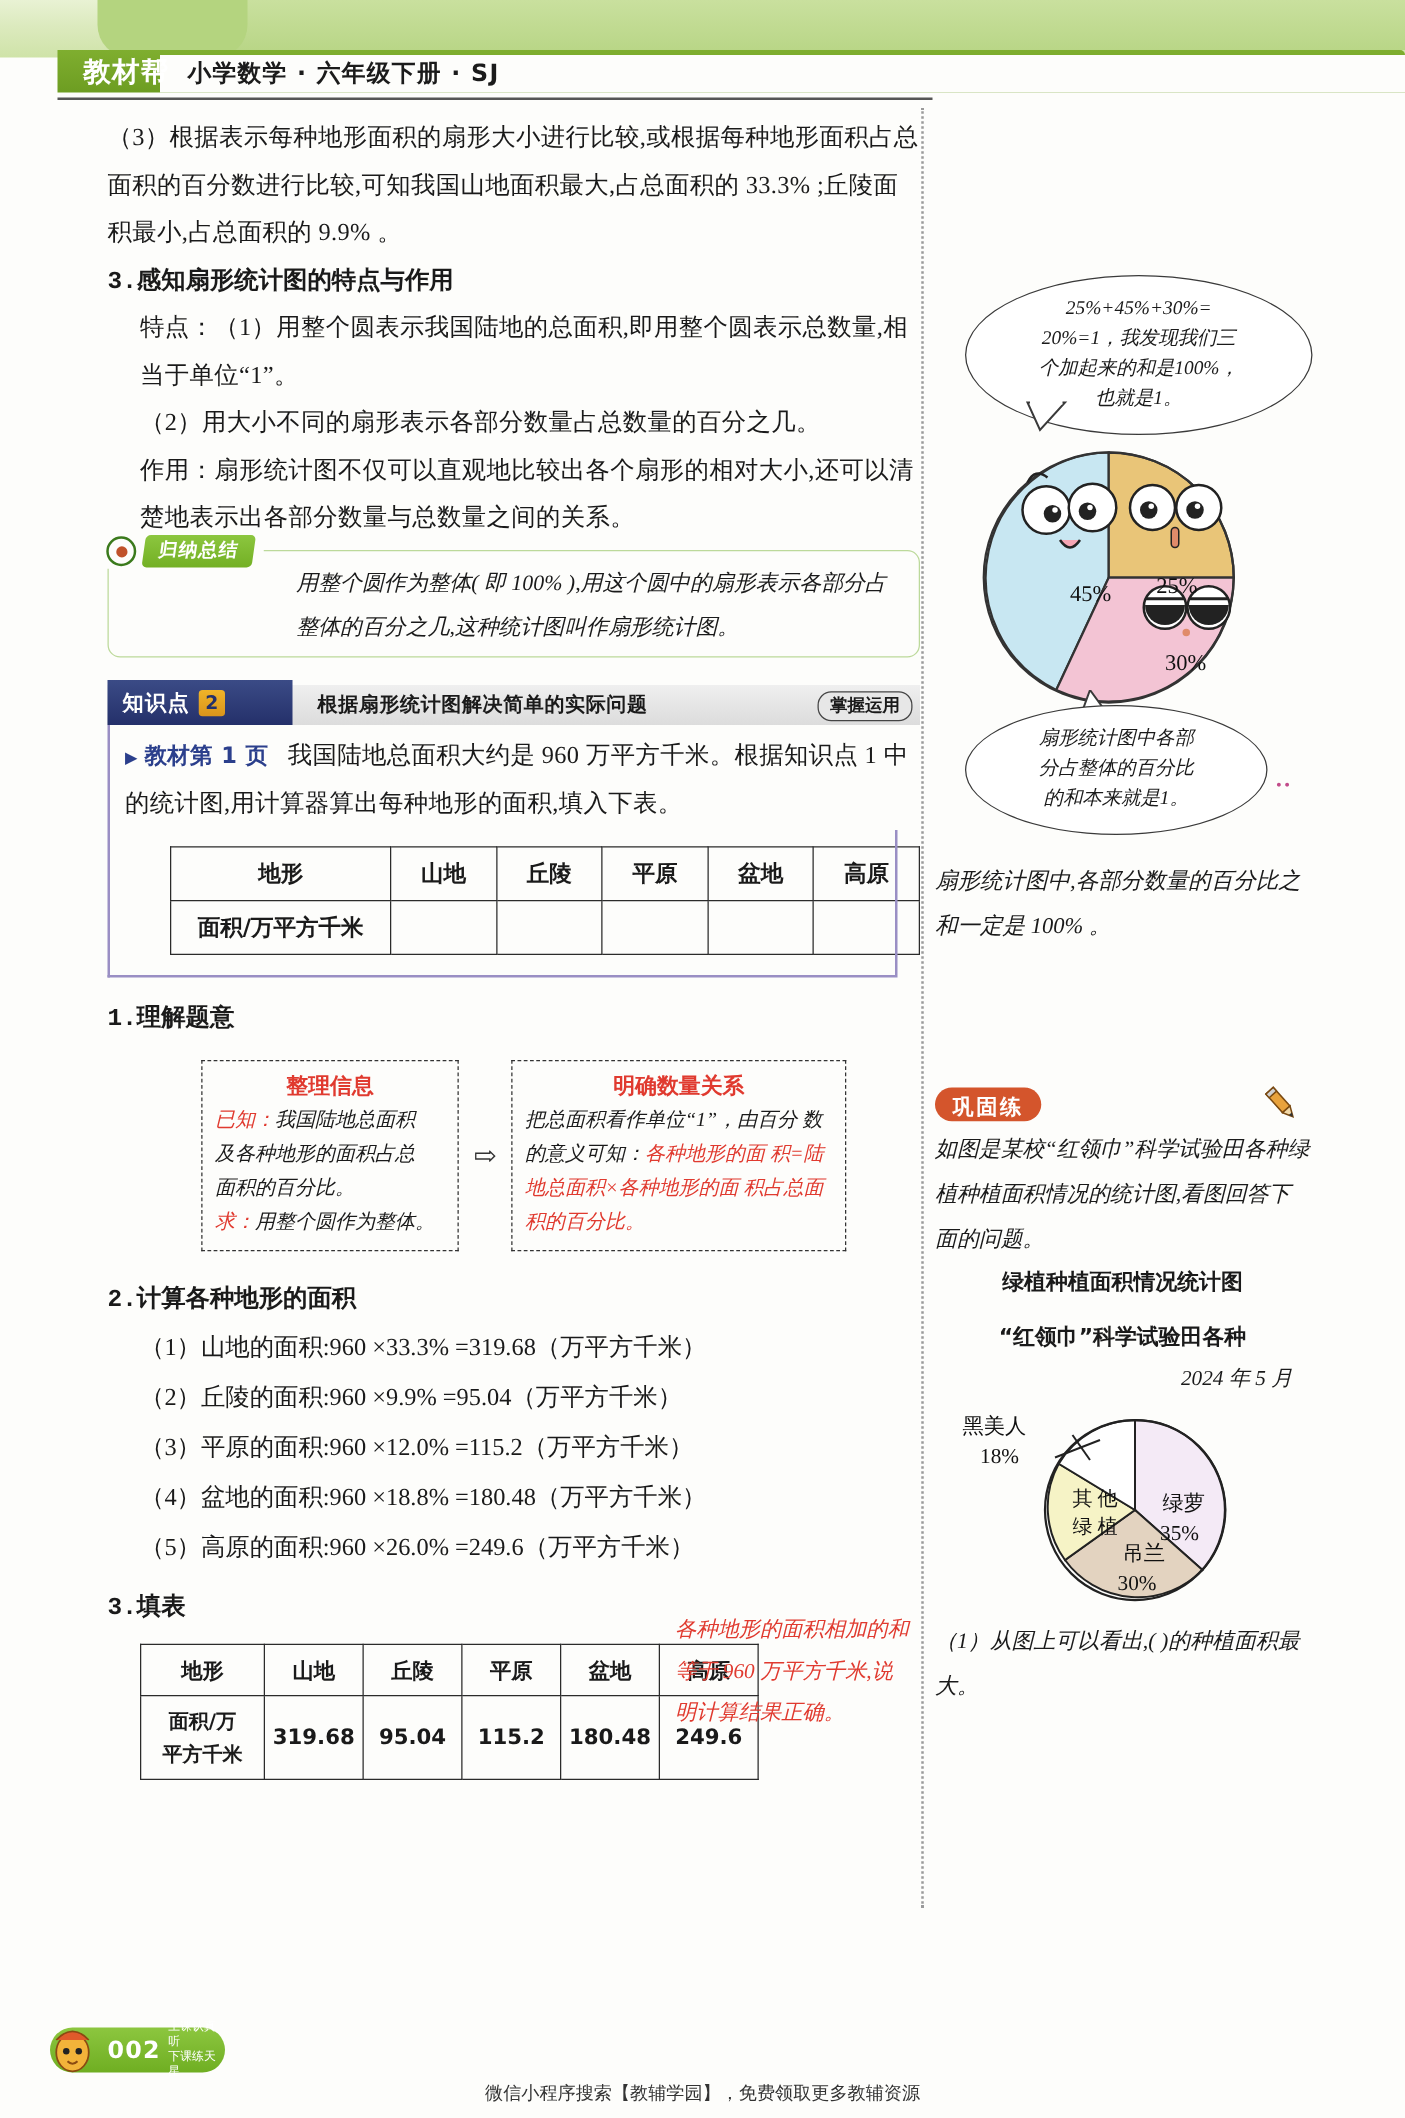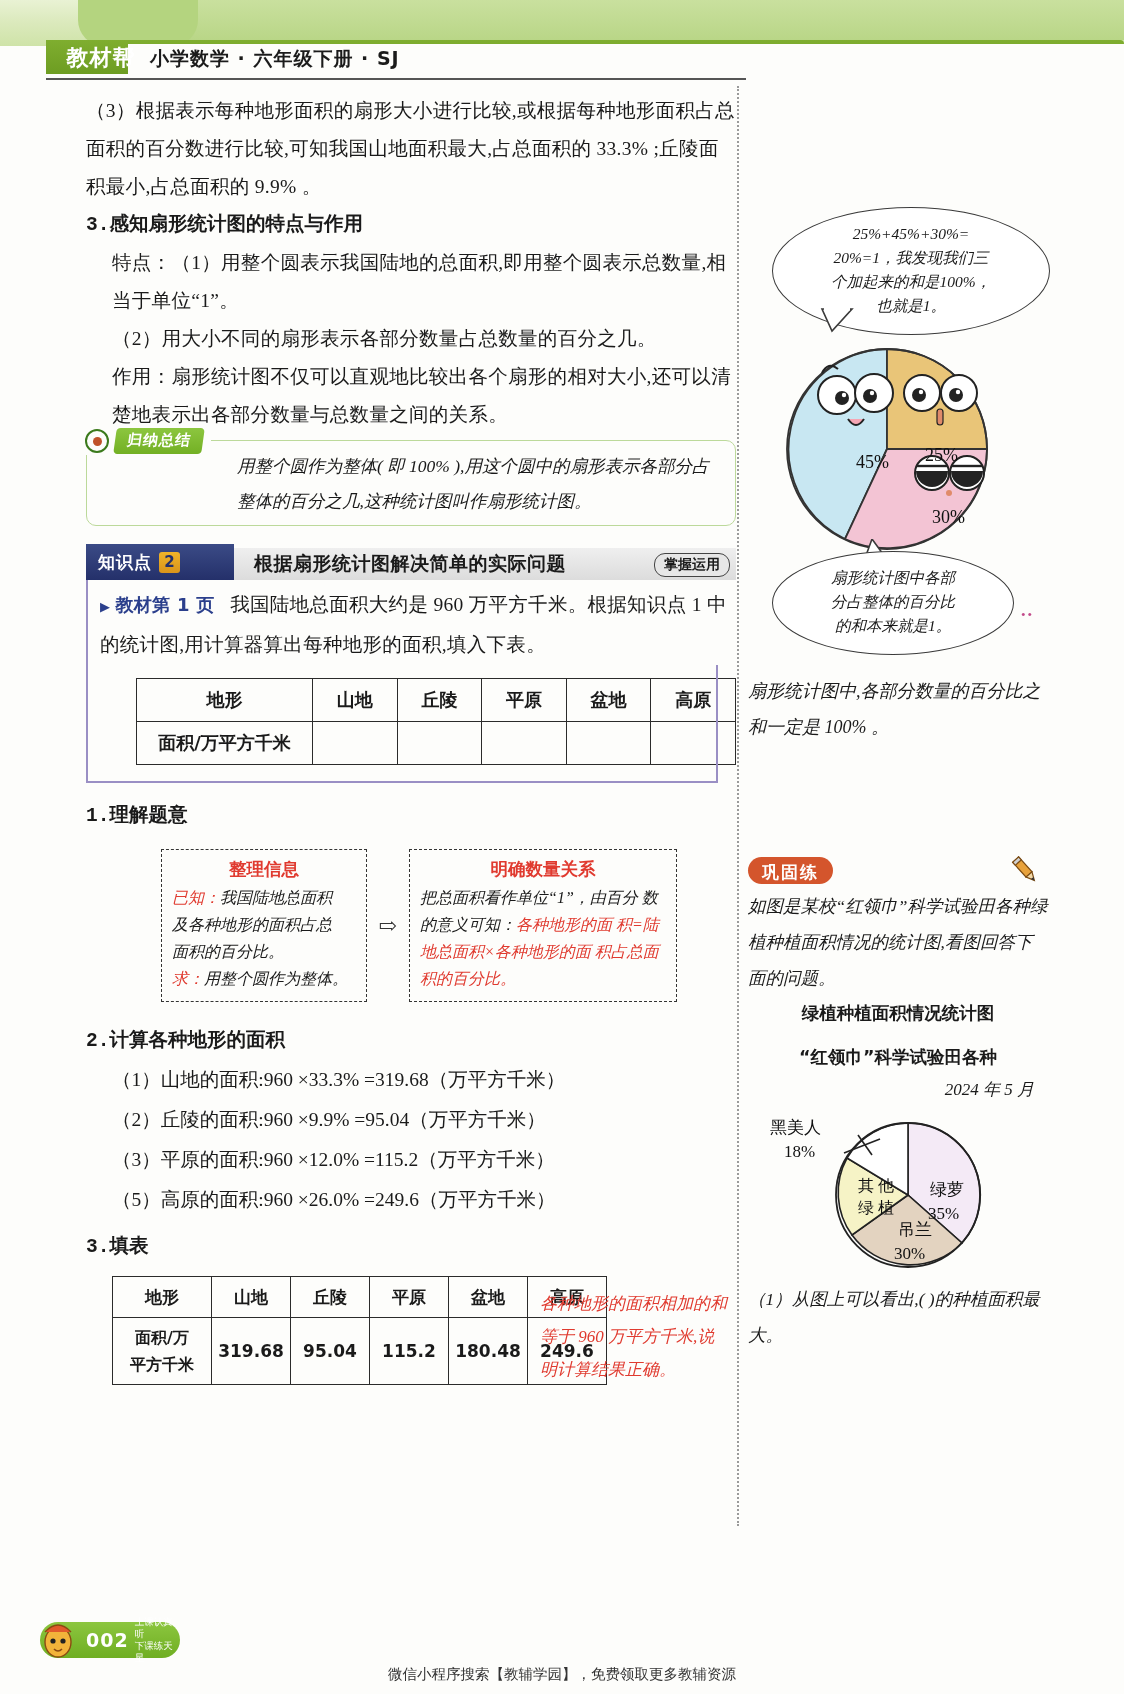--- a/index.html
+++ b/index.html
@@ -58,21 +58,21 @@
     background:linear-gradient(180deg,#efefef 0%,#dcdcdc 100%);}
   .kp-left{position:absolute;left:0;top:-4px;height:36px;min-width:148px;
     background:linear-gradient(180deg,#3b4b86 0%,#24306a 100%);
     display:flex;align-items:center;gap:7px;padding:0 12px;box-sizing:border-box;}
   .kp-left .t{color:#fff;font-weight:bold;font-size:17px;letter-spacing:1px;
     font-family:"DejaVu Sans","Liberation Sans",sans-serif;}
   .kp-num{width:21px;height:21px;background:linear-gradient(180deg,#f0b429 0%,#d9941b 100%);
     color:#23306a;font-weight:bold;font-size:15px;display:flex;align-items:center;justify-content:center;
     border-radius:3px;font-family:"DejaVu Sans","Liberation Sans",sans-serif;}
   .kp-title{position:absolute;left:168px;top:0;height:32px;display:flex;align-items:center;
-    font-size:19px;font-weight:bold;letter-spacing:.5px;
+    font-size:16px;font-weight:bold;letter-spacing:.5px;
     font-family:"DejaVu Sans","Liberation Sans",sans-serif;}
   .kp-badge{position:absolute;right:6px;top:5px;height:22px;padding:0 9px;border:1.2px solid #444;
     border-radius:11px;display:flex;align-items:center;font-size:14px;font-weight:bold;background:#e7e7e7;
     font-family:"DejaVu Sans","Liberation Sans",sans-serif;}
 
   
   .probwrap{position:relative;border-left:2.5px solid #9a8fc4;padding:4px 0 10px 12px;}
   .probwrap:after{content:"";position:absolute;left:-2.5px;bottom:0;width:630px;height:2.5px;background:#9a8fc4;}
   .probwrap:before{content:"";position:absolute;right:18px;bottom:0;width:2.5px;height:118px;background:#9a8fc4;}
   .src{color:#2b3f8c;font-weight:bold;font-size:18px;
@@ -101,21 +101,21 @@
   table.tbl2 td{border:1.4px solid #2b2b2b;text-align:center;font-size:17px;height:38px;
     font-family:"DejaVu Sans","Liberation Sans",sans-serif;font-weight:bold;}
   table.tbl2 td.h0{width:96px;}
   table.tbl2 td.hx{width:76px;}
   table.tbl2 td.r0{width:96px;height:64px;line-height:27px;font-size:16px;}
 
   .note-red{position:absolute;left:540px;top:1287px;width:190px;color:#e03a2f;font-size:17px;
     line-height:33px;font-style:italic;}
 
   
-  .rightcol{position:absolute;left:748px;top:79px;width:300px;}
+  .rightcol{position:absolute;left:748px;top:92px;width:300px;}
   .bubble{position:relative;border:1.8px solid #3a3a3a;border-radius:50%;
     padding:12px 16px;text-align:center;font-size:15.5px;line-height:24px;font-style:italic;
     background:#fff;}
   .rc-cap{font-size:18px;line-height:36px;font-style:italic;}
 
   .gtag{display:inline-flex;align-items:center;gap:0;}
   .gbadge{background:#d4552c;color:#fff;font-weight:bold;font-size:17px;
     padding:4px 14px 0;border-radius:14px;letter-spacing:2px;
     font-family:"DejaVu Sans","Liberation Sans",sans-serif;}
   .rc-body{font-size:17.5px;line-height:36px;font-style:italic;}
@@ -236,20 +236,21 @@
         <span class="red">积=陆地总面积×各种地形的面</span>
         <span class="red">积占总面积的百分比。</span>
       </div>
     </div>
   </div>
 
   <p class="sec-h" style="margin-top:20px;">2.计算各种地形的面积</p>
   <p class="calc">（1）山地的面积:960 ×33.3%  =319.68（万平方千米）</p>
   <p class="calc">（2）丘陵的面积:960 ×9.9%  =95.04（万平方千米）</p>
   <p class="calc">（3）平原的面积:960 ×12.0%  =115.2（万平方千米）</p>
+  <p class="calc">（4）盆地的面积:960 ×18.8%  =180.48（万平方千米）</p>
   <p class="calc">（5）高原的面积:960 ×26.0%  =249.6（万平方千米）</p>
 
   <p class="sec-h" style="margin-top:8px;">3.填表</p>
 
   <table class="tbl2">
     <tbody>
         <tr>
       <td class="h0">地形</td>
       <td class="hx">山地</td>
       <td class="hx">丘陵</td>

